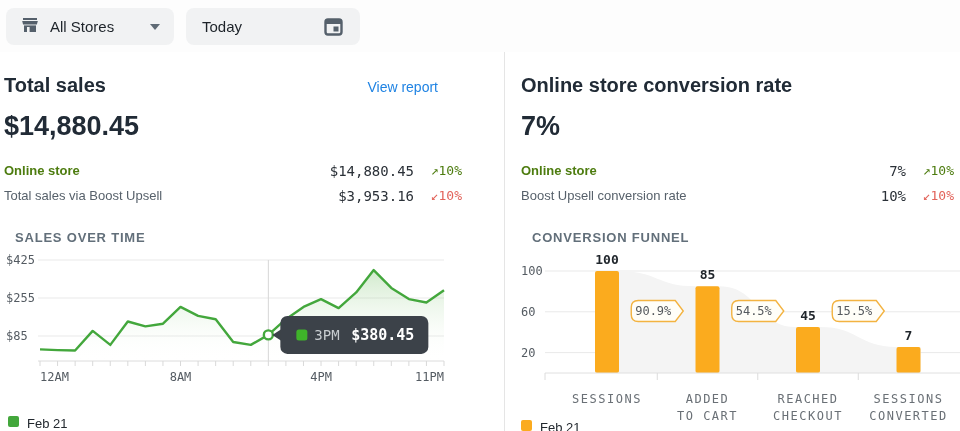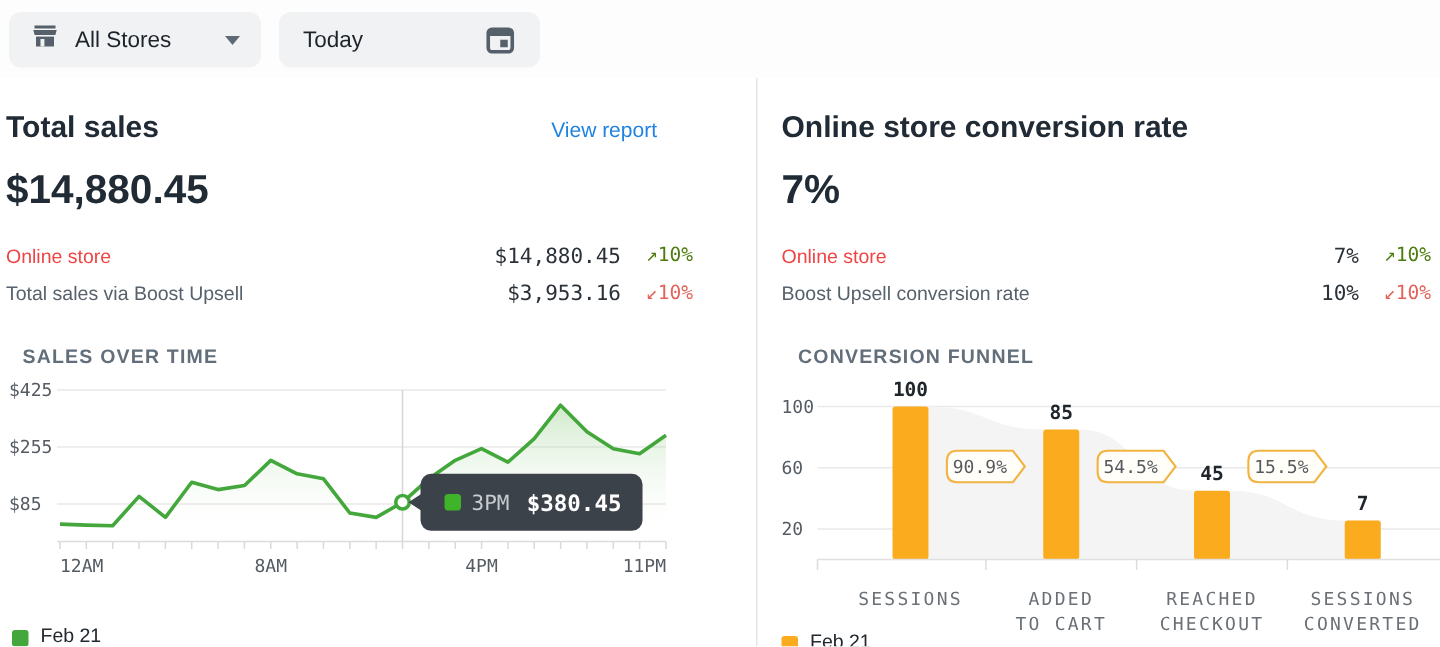--- a/index.html
+++ b/index.html
@@ -23,34 +23,34 @@
   .panel-left  { left:0; width:504px; padding:22px 0 0 4px; }
   .panel-right { left:504px; width:456px; padding:22px 0 16px 16px; border-left:1px solid #e5e5e5; }
 
   .panel-head { display:flex; align-items:baseline;text-align:right; }
   .panel-title { font-size:20px; font-weight:bold; color:#212b36; }
   .view-report { margin-left:auto; margin-right:66px; font-size:14px; color:#1f83e3; text-decoration:none; cursor:pointer; }
   .big-value { margin-top:14px; font-size:27px; font-weight:bold; color:#212b36; }
 
   .rows { margin-top:16px; }
   .mrow { display:flex; align-items:center; height:25px; font-size:13px; color:#57616b; }
-  .mrow .lbl-bold { font-weight:normal; color:#ef4444; }
+  .mrow .lbl-bold { font-weight:bold; color:#4d7c0f; }
   .mrow .val { margin-left:auto; font-family:"DejaVu Sans Mono", monospace; font-size:14px;
                color:#2b3publi1; color:#2b3138; min-width:96px; text-align:right; }
   .mrow .delta { font-family:"DejaVu Sans Mono", monospace; font-size:13px; min-width:48px; text-align:right; }
   .delta.up { color:#4d7c0f; }
   .delta.down { color:#e2635a; }
   .panel-left .mrow { padding-right:42px; }
   .panel-right .mrow { padding-right:6px; }
 
   .section-title { margin-top:22px; font-size:13px; font-weight:bold; color:#626f7a; letter-spacing:.8px;margin-left:11px; }
 
   .chart-wrap { margin-top:6px; }
 
-  .legend { position:absolute; display:flex; align-items:flex-end; gap:8px; font-size:13px; color:#22282e; }
+  .legend { position:absolute; display:flex; align-items:flex-start; gap:8px; font-size:13px; color:#22282e; }
   .legend-left  { left:8px;  top:364px; }
   .legend-right { left:16px; top:368px; }
   .legend-sq { width:11px; height:11px; border-radius:2px; }
 
   svg text { font-family:"DejaVu Sans Mono", monospace; }
 </style>
 </head>
 <body>
 
 <div id="app">

